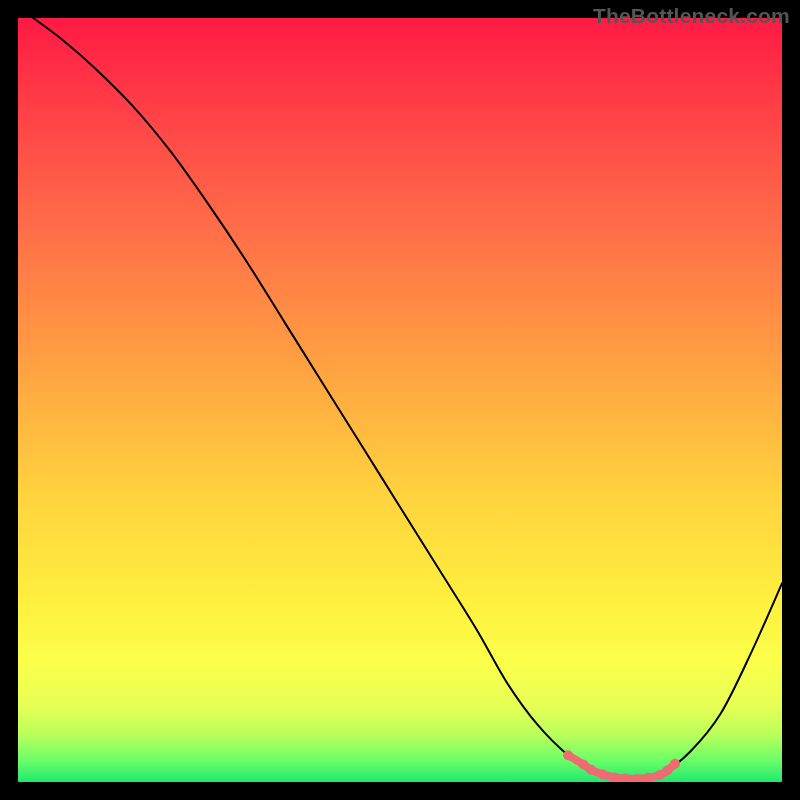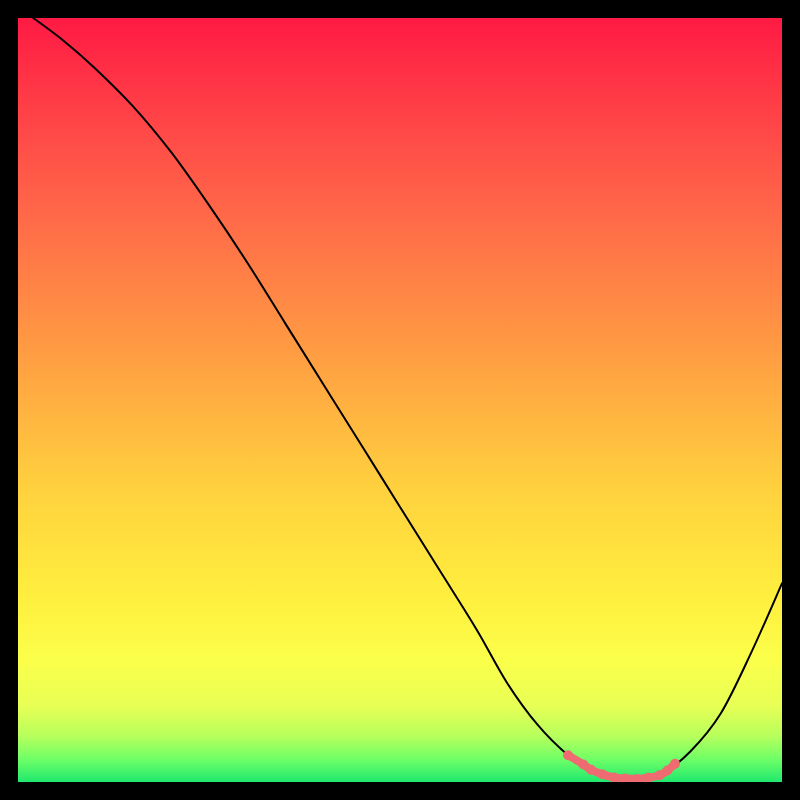--- a/index.html
+++ b/index.html
@@ -60,20 +60,21 @@
     inset: 0;
     width: 100%;
     height: 100%;
   }
 </style>
 </head>
 <body>
 
 <div class="frame">
 
+  <div class="watermark">TheBottleneck.com</div>
 
   <div class="plot">
     <div class="gradient"></div>
 
     <svg class="curve-svg" viewBox="0 0 100 100" preserveAspectRatio="none">
       <path id="main-curve" fill="none" stroke="#000" stroke-width="2" vector-effect="non-scaling-stroke" stroke-linejoin="round" stroke-linecap="round" d="M 2 0 C 2.6666666666666665 0.5, 4.666666666666667 1.9166666666666667, 6 3 C 7.333333333333333 4.083333333333333, 8.5 5.083333333333333, 10 6.5 C 11.5 7.916666666666667, 13.333333333333334 9.666666666666666, 15 11.5 C 16.666666666666668 13.333333333333334, 18.333333333333332 15.333333333333334, 20 17.5 C 21.666666666666668 19.666666666666668, 23.333333333333332 22.083333333333332, 25 24.5 C 26.666666666666668 26.916666666666668, 28.333333333333332 29.416666666666668, 30 32 C 31.666666666666668 34.583333333333336, 33.333333333333336 37.333333333333336, 35 40 C 36.666666666666664 42.666666666666664, 38.333333333333336 45.333333333333336, 40 48 C 41.666666666666664 50.666666666666664, 43.333333333333336 53.333333333333336, 45 56 C 46.666666666666664 58.666666666666664, 48.33333333333333 61.333333333333336, 50 64 C 51.66666666666667 66.66666666666667, 53.33333333333334 69.33333333333333, 55.00000000000001 72 C 56.66666666666667 74.66666666666667, 58.5 77.5, 60 80 C 61.5 82.5, 62.666666666666664 84.91666666666667, 64 87 C 65.33333333333333 89.08333333333333, 66.66666666666667 90.91666666666667, 68 92.5 C 69.33333333333333 94.08333333333333, 70.83333333333333 95.51666666666667, 72 96.5 C 73.16666666666667 97.48333333333333, 74 97.91666666666667, 75 98.4 C 76 98.88333333333334, 77 99.2, 78 99.4 C 79 99.60000000000001, 80 99.64999999999999, 81 99.6 C 82 99.55, 82.83333333333333 99.69999999999999, 84 99.1 C 85.16666666666667 98.5, 86.66666666666667 97.35, 88 96 C 89.33333333333333 94.65, 90.66666666666667 93.16666666666667, 92 91 C 93.33333333333333 88.83333333333333, 94.66666666666667 85.83333333333333, 96 83 C 97.33333333333333 80.16666666666667, 99.33333333333333 75.5, 100 74"></path>
       <path id="highlight-curve" fill="none" stroke="#ef6b72" stroke-width="8" vector-effect="non-scaling-stroke" stroke-linejoin="round" stroke-linecap="round" d="M 72 96.5 C 72.33333333333333 96.7, 73.5 97.38333333333334, 74 97.7 C 74.5 98.01666666666667, 74.58333333333333 98.18333333333334, 75 98.4 C 75.41666666666667 98.61666666666667, 76 98.83333333333333, 76.5 99 C 77 99.16666666666667, 77.5 99.30833333333334, 78 99.4 C 78.5 99.49166666666667, 79 99.51666666666667, 79.5 99.55 C 80 99.58333333333333, 80.5 99.61666666666666, 81 99.6 C 81.5 99.58333333333333, 82 99.53333333333333, 82.5 99.45 C 83 99.36666666666667, 83.58333333333333 99.25833333333333, 84 99.1 C 84.41666666666667 98.94166666666666, 84.66666666666667 98.75, 85 98.5 C 85.33333333333333 98.25, 85.83333333333333 97.75, 86 97.6"></path>
       <g id="highlight-dots">
           <circle cx="72" cy="96.5" r="0.65" fill="#ef6b72"></circle>
           <circle cx="74" cy="97.7" r="0.65" fill="#ef6b72"></circle>

